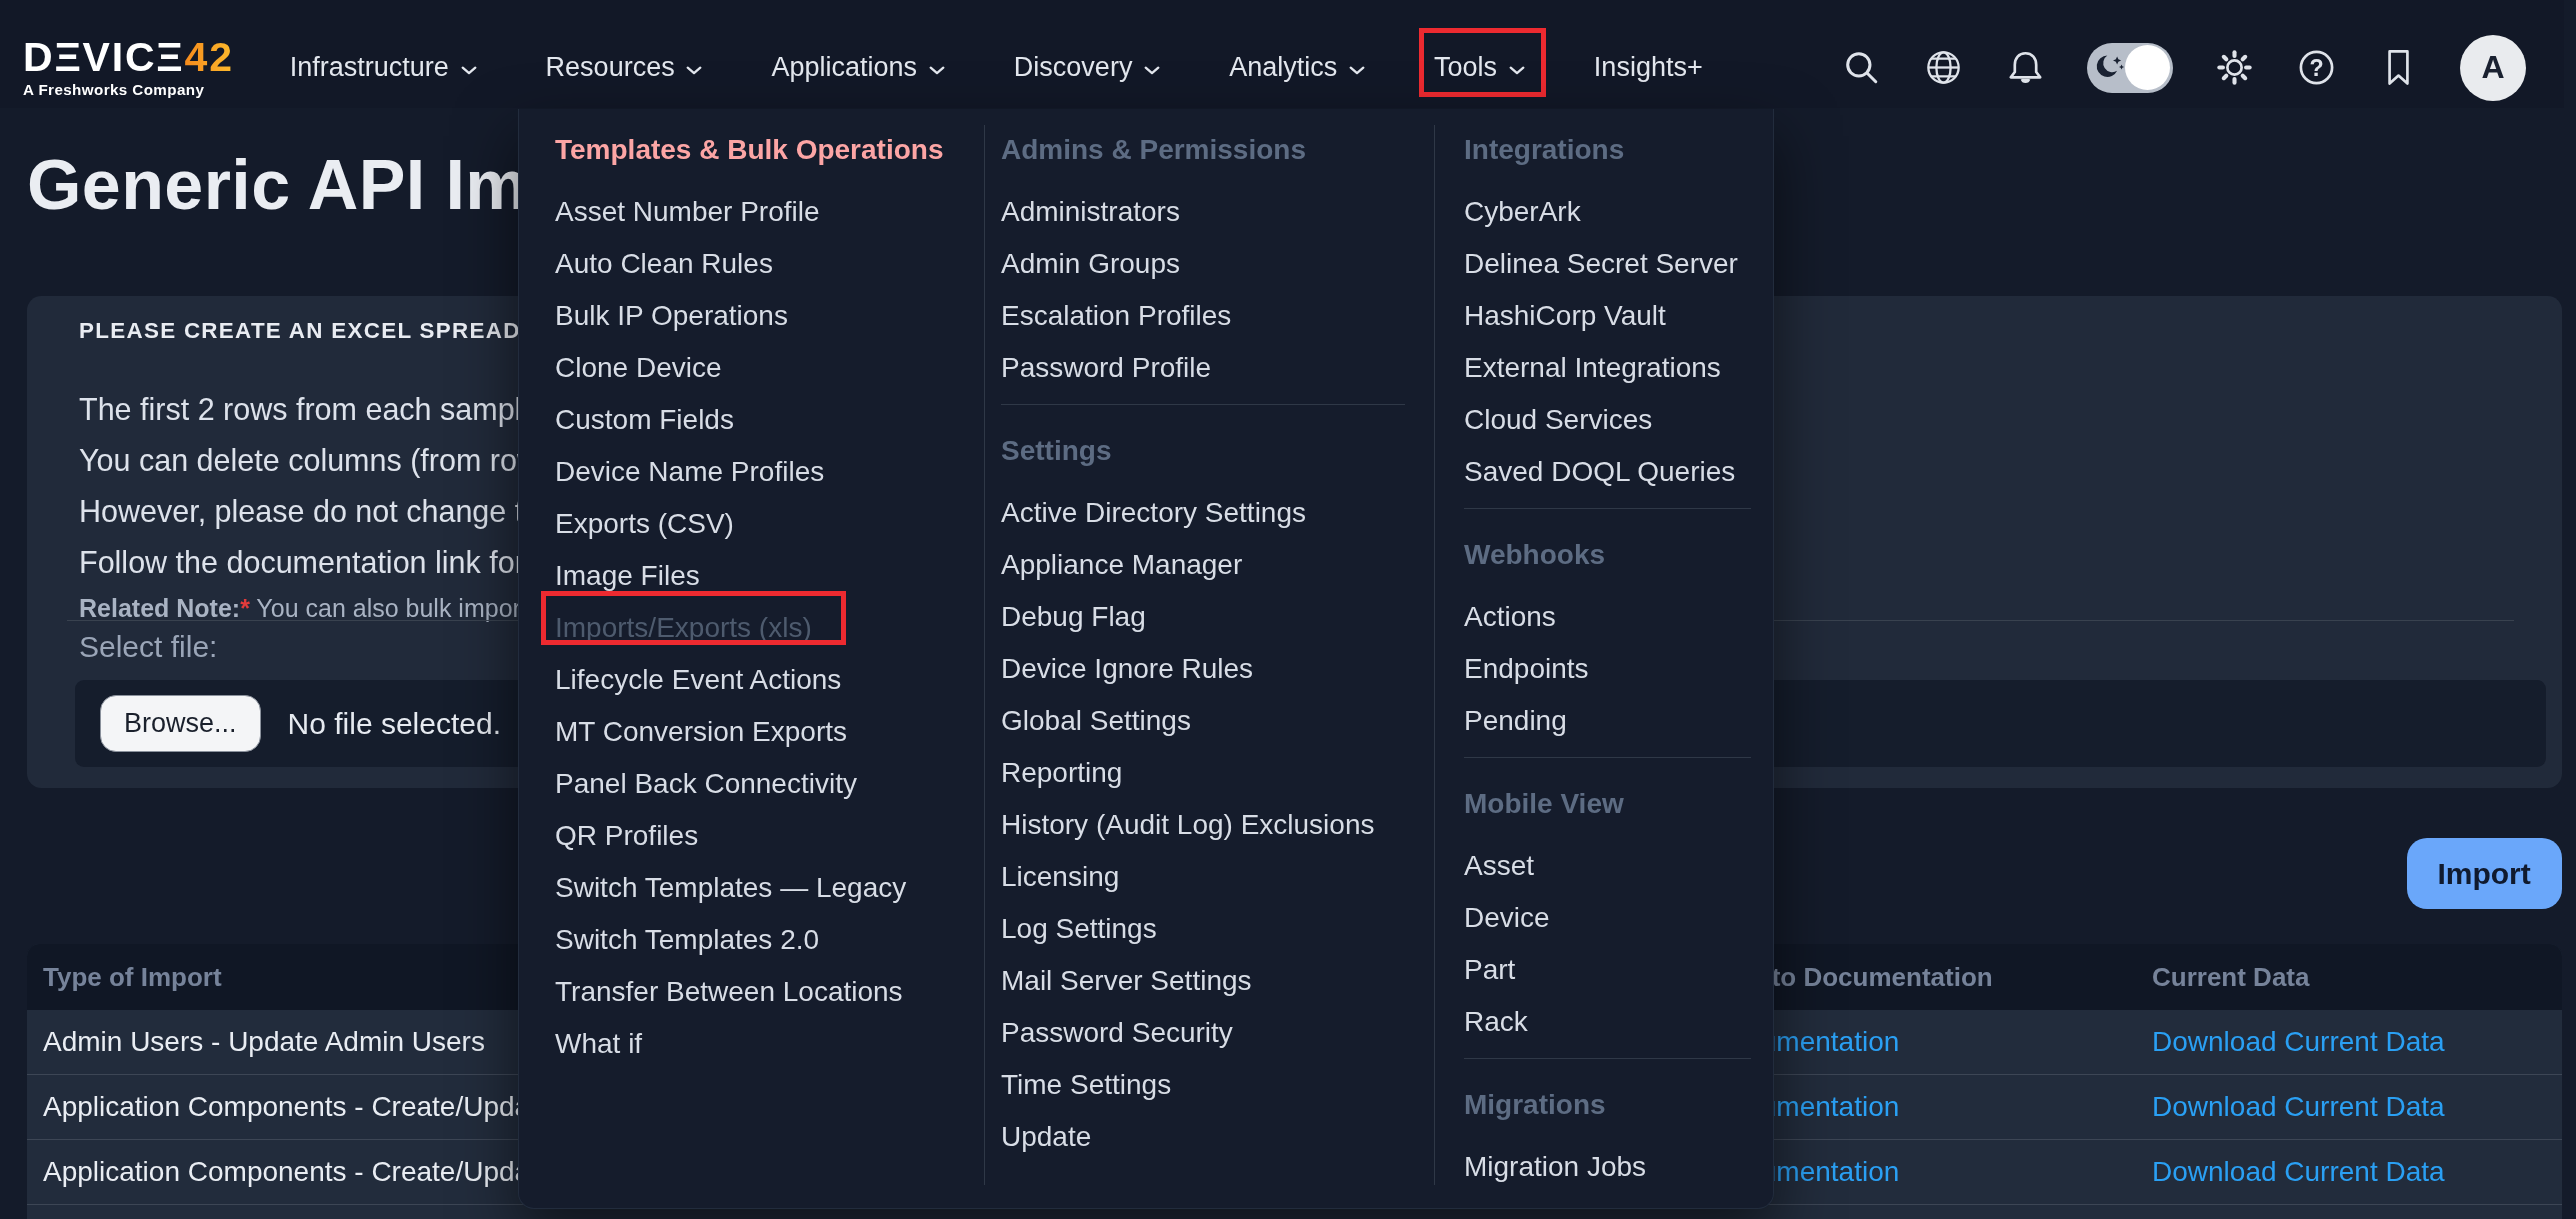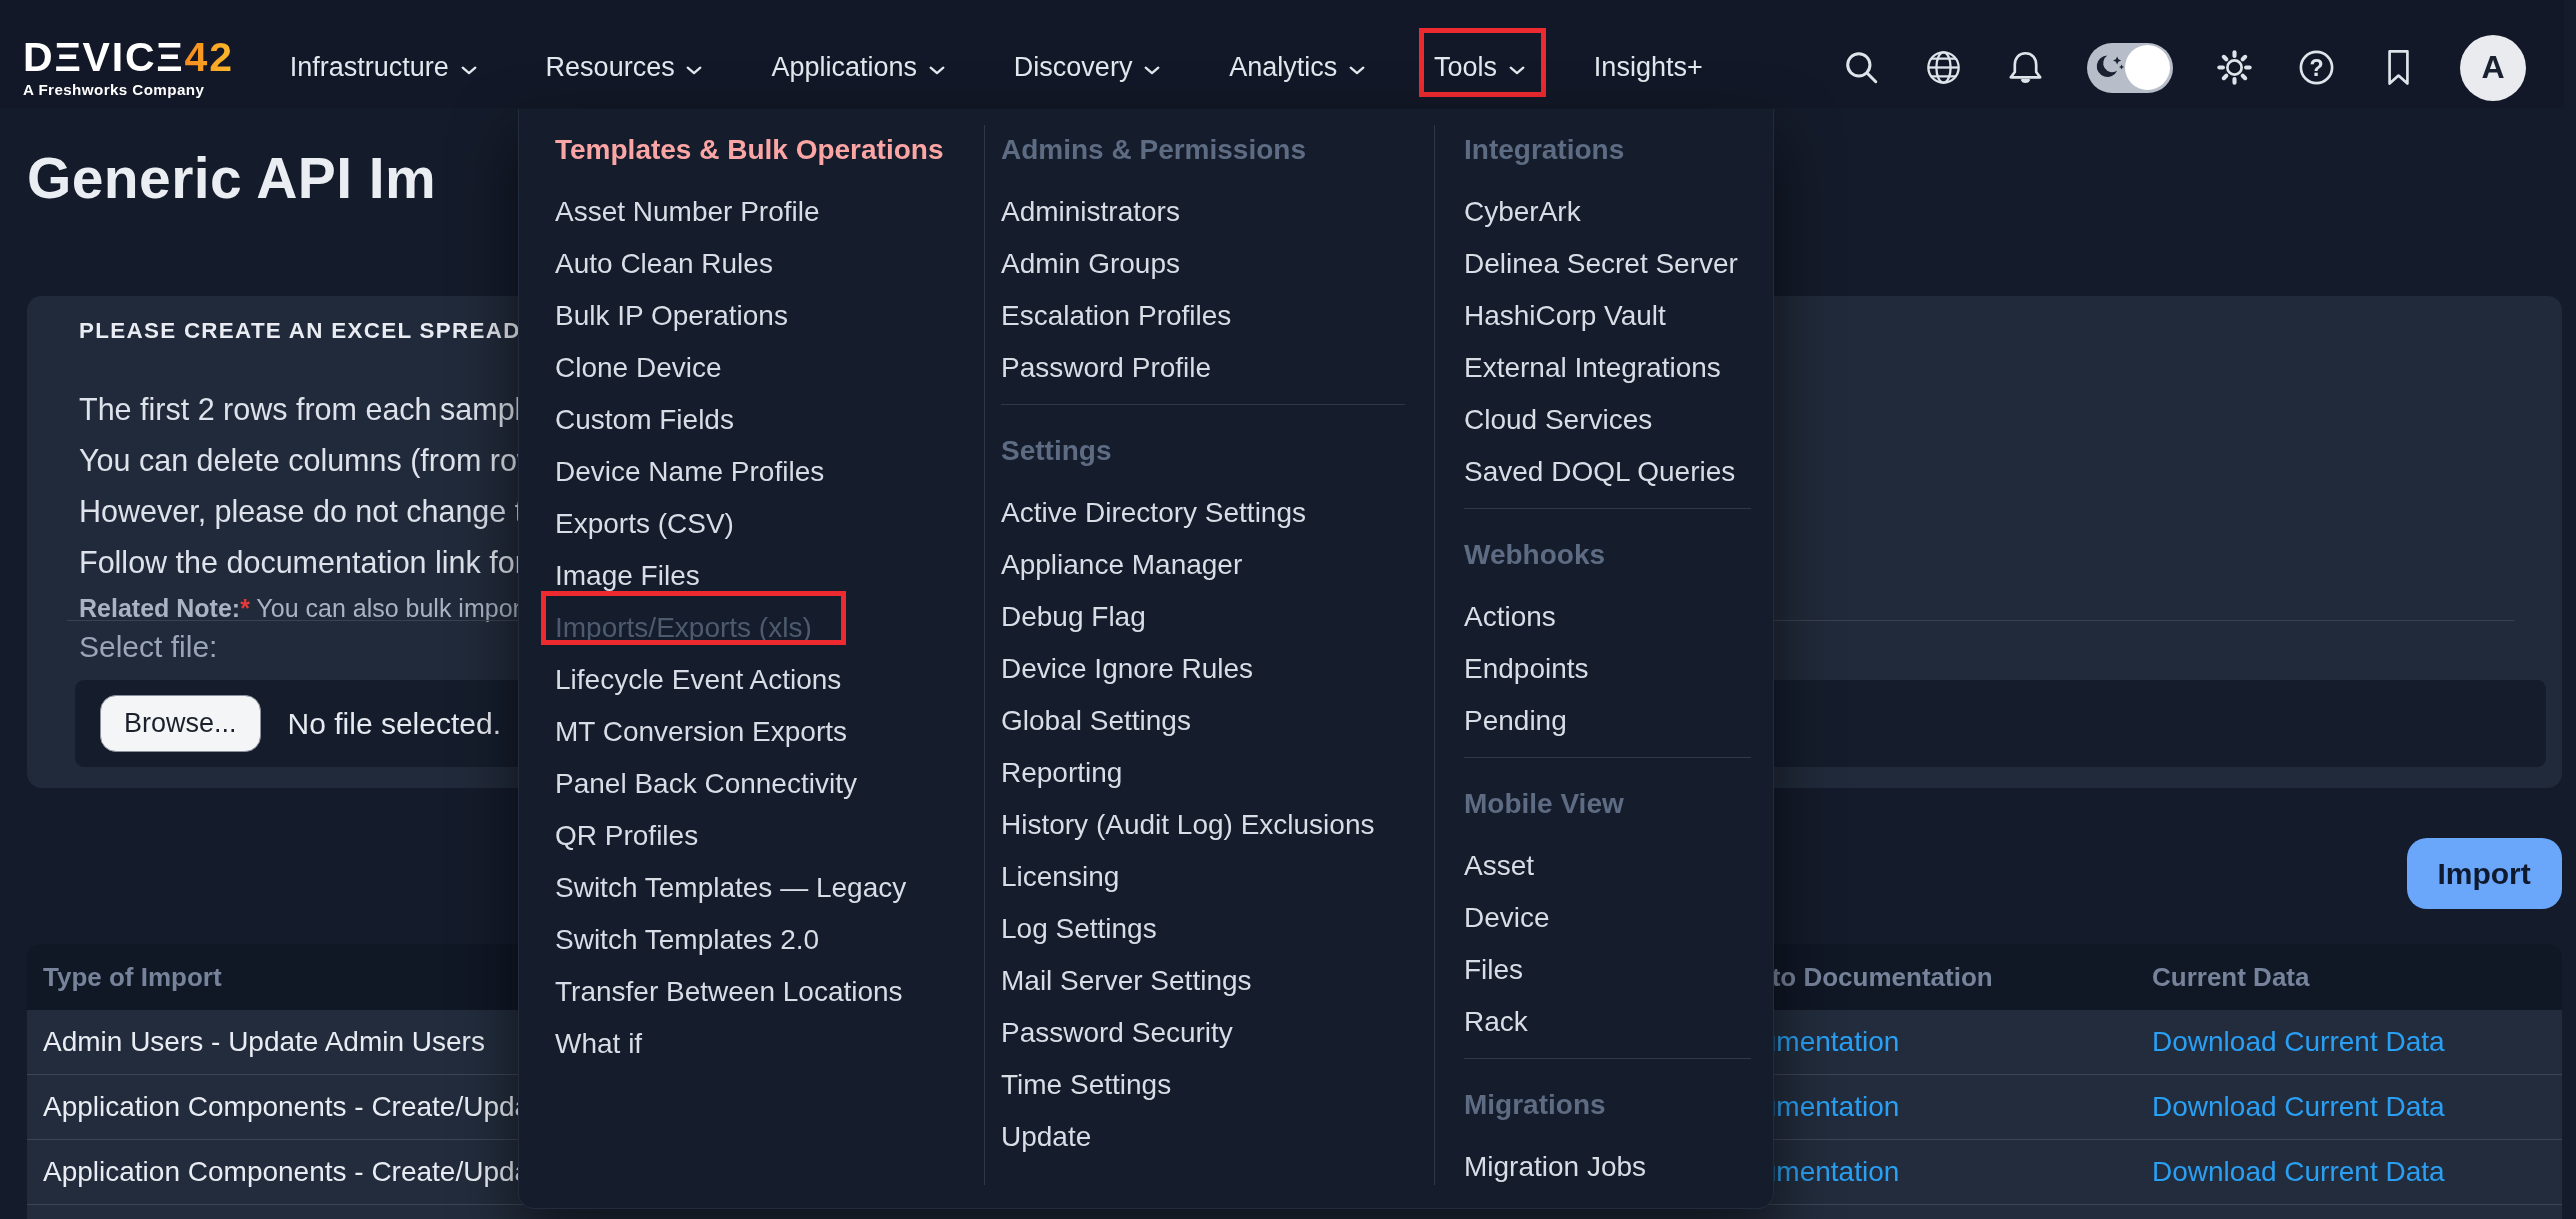--- a/index.html
+++ b/index.html
@@ -21,21 +21,21 @@
   .nav-red-box{position:absolute;left:-15.2px;right:-20.6px;top:-24px;bottom:-14.4px;
     border:5.4px solid #ed2a30;pointer-events:none;}
   .icons{margin-left:auto;display:flex;align-items:center;gap:41px;}
   .icon{width:41px;height:41px;display:flex;align-items:center;justify-content:center;cursor:pointer;}
   .theme-toggle{width:86px;height:50px;border-radius:25px;background:#b7bec9;position:relative;cursor:pointer;}
   .knob{position:absolute;right:2.7px;top:2.7px;width:45px;height:45px;border-radius:50%;background:#ffffff;}
   .theme-toggle svg{position:absolute;left:6.3px;top:9px;}
   .avatar{width:66px;height:66px;border-radius:50%;background:#e9ebee;color:#1a2130;
     display:flex;align-items:center;justify-content:center;font-size:32px;font-weight:700;cursor:pointer;}
   
-  .page-title{position:absolute;left:27px;top:145px;font-size:57px;font-weight:800;
+  .page-title{position:absolute;left:27px;top:145px;font-size:70px;font-weight:800;
     color:#eaedf2;letter-spacing:0.4px;white-space:nowrap;}
   .info-card{position:absolute;left:27px;right:14.4px;top:296px;height:492px;
     background:#212a3a;border-radius:14.4px;}
   .card-title{position:absolute;left:52px;top:21.5px;font-size:22.4px;font-weight:700;
     letter-spacing:1.3px;color:#e9ecf2;white-space:nowrap;}
   .note-lines{position:absolute;left:52px;top:88px;font-size:30.5px;line-height:51px;
     color:#dde2eb;white-space:nowrap;}
   .related{position:absolute;left:52px;top:298px;font-size:25px;color:#a9b3c3;white-space:nowrap;}
   .related b{font-weight:700;}
   .star{color:#e23b3b;font-weight:700;}
@@ -391,21 +391,21 @@
       </div>
       <div class="menu-divider"></div>
       <div class="menu-header">Mobile View</div>
       <div class="menu-row">
         <span>Asset</span>
       </div>
       <div class="menu-row">
         <span>Device</span>
       </div>
       <div class="menu-row">
-        <span>Files</span>
+        <span>Part</span>
       </div>
       <div class="menu-row">
         <span>Rack</span>
       </div>
       <div class="menu-divider"></div>
       <div class="menu-header">Migrations</div>
       <div class="menu-row">
         <span>Migration Jobs</span>
       </div>
     </div>

